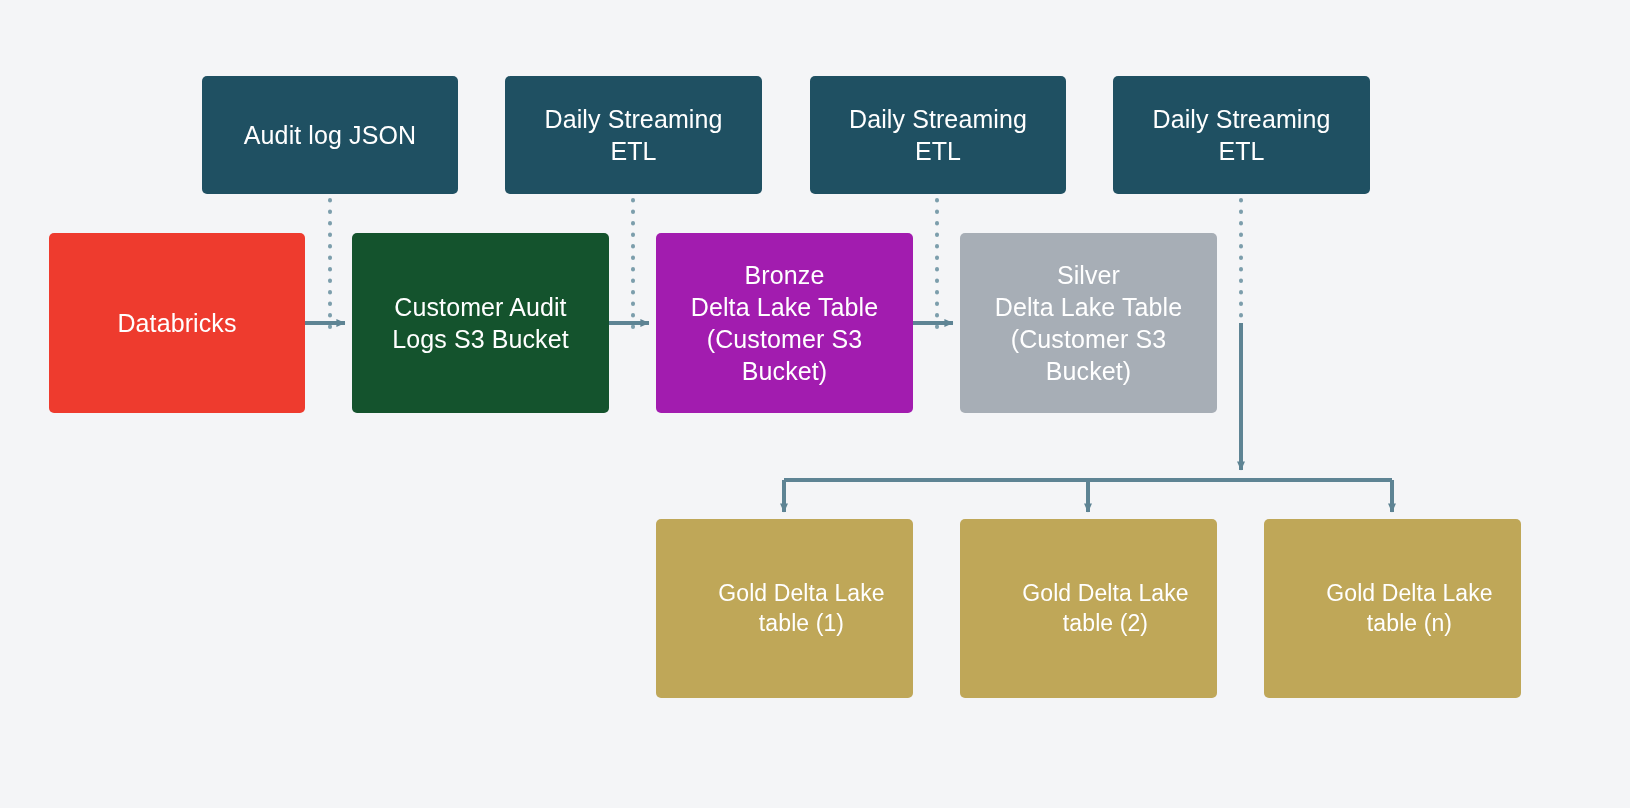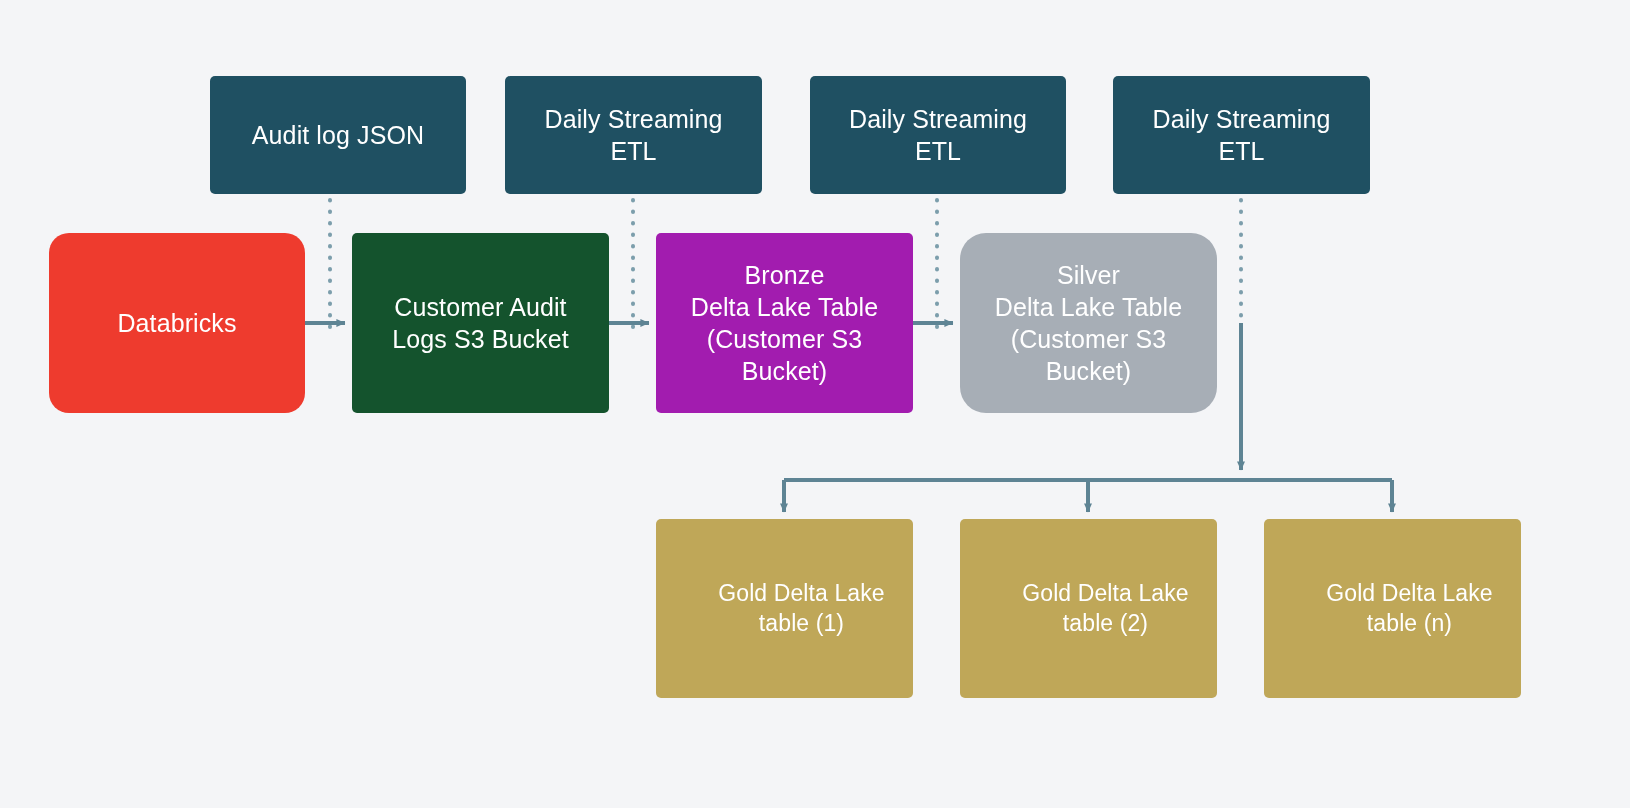--- a/index.html
+++ b/index.html
@@ -30,21 +30,21 @@
     letter-spacing:.1px;
   }
   .node.top{font-size:25px;}
   .node.mid{font-size:25px;}
   .node.bot{font-size:23px;}
 
   .c-teal  {background:#1F5062;}
   .c-red   {background:#EE3B2E;}
   .c-steel {background:#14532d;}
   .c-bronze{background:#a21caf;}
-  .c-silver{background:#A7AEB6;border-radius:26px;}
+  .c-silver{background:#A7AEB6;}
   .c-gold  {background:#BFA758;padding-left:44px;}
 </style>
 </head>
 <body>
 
 <div id="stage">
 
   <svg id="wires" viewBox="0 0 1630 808" xmlns="http://www.w3.org/2000/svg">
     <defs>
       <marker id="ah" markerWidth="10" markerHeight="10" refX="8.6" refY="4" orient="auto" markerUnits="userSpaceOnUse">
@@ -67,29 +67,29 @@
 
     <g stroke="#5E8494" stroke-width="4" fill="none" stroke-linejoin="miter">
       <path d="M1241,323 L1241,470" marker-end="url(#ah)"></path>
       <path d="M784,480 L1392,480"></path>
       <path d="M784,480 L784,512" marker-end="url(#ah)"></path>
       <path d="M1088,480 L1088,512" marker-end="url(#ah)"></path>
       <path d="M1392,480 L1392,512" marker-end="url(#ah)"></path>
     </g>
   </svg>
 
-  <div class="node top c-teal" style="left:202px;top:76px;width:256px;height:118px;margin-left:8px;">Audit log JSON</div>
+  <div class="node top c-teal" style="left:202px;top:76px;width:256px;height:118px;">Audit log JSON</div>
   <div class="node top c-teal" style="left:505px;top:76px;width:257px;height:118px;">Daily Streaming
 ETL</div>
   <div class="node top c-teal" style="left:810px;top:76px;width:256px;height:118px;">Daily Streaming
 ETL</div>
   <div class="node top c-teal" style="left:1113px;top:76px;width:257px;height:118px;">Daily Streaming
 ETL</div>
 
-  <div class="node mid c-red" style="left:49px;top:233px;width:256px;height:180px;border-radius:20px;">Databricks</div>
+  <div class="node mid c-red" style="left:49px;top:233px;width:256px;height:180px;">Databricks</div>
   <div class="node mid c-steel" style="left:352px;top:233px;width:257px;height:180px;">Customer Audit
 Logs S3 Bucket</div>
   <div class="node mid c-bronze" style="left:656px;top:233px;width:257px;height:180px;">Bronze
 Delta Lake Table
 (Customer S3
 Bucket)</div>
   <div class="node mid c-silver" style="left:960px;top:233px;width:257px;height:180px;">Silver
 Delta Lake Table
 (Customer S3
 Bucket)</div>

